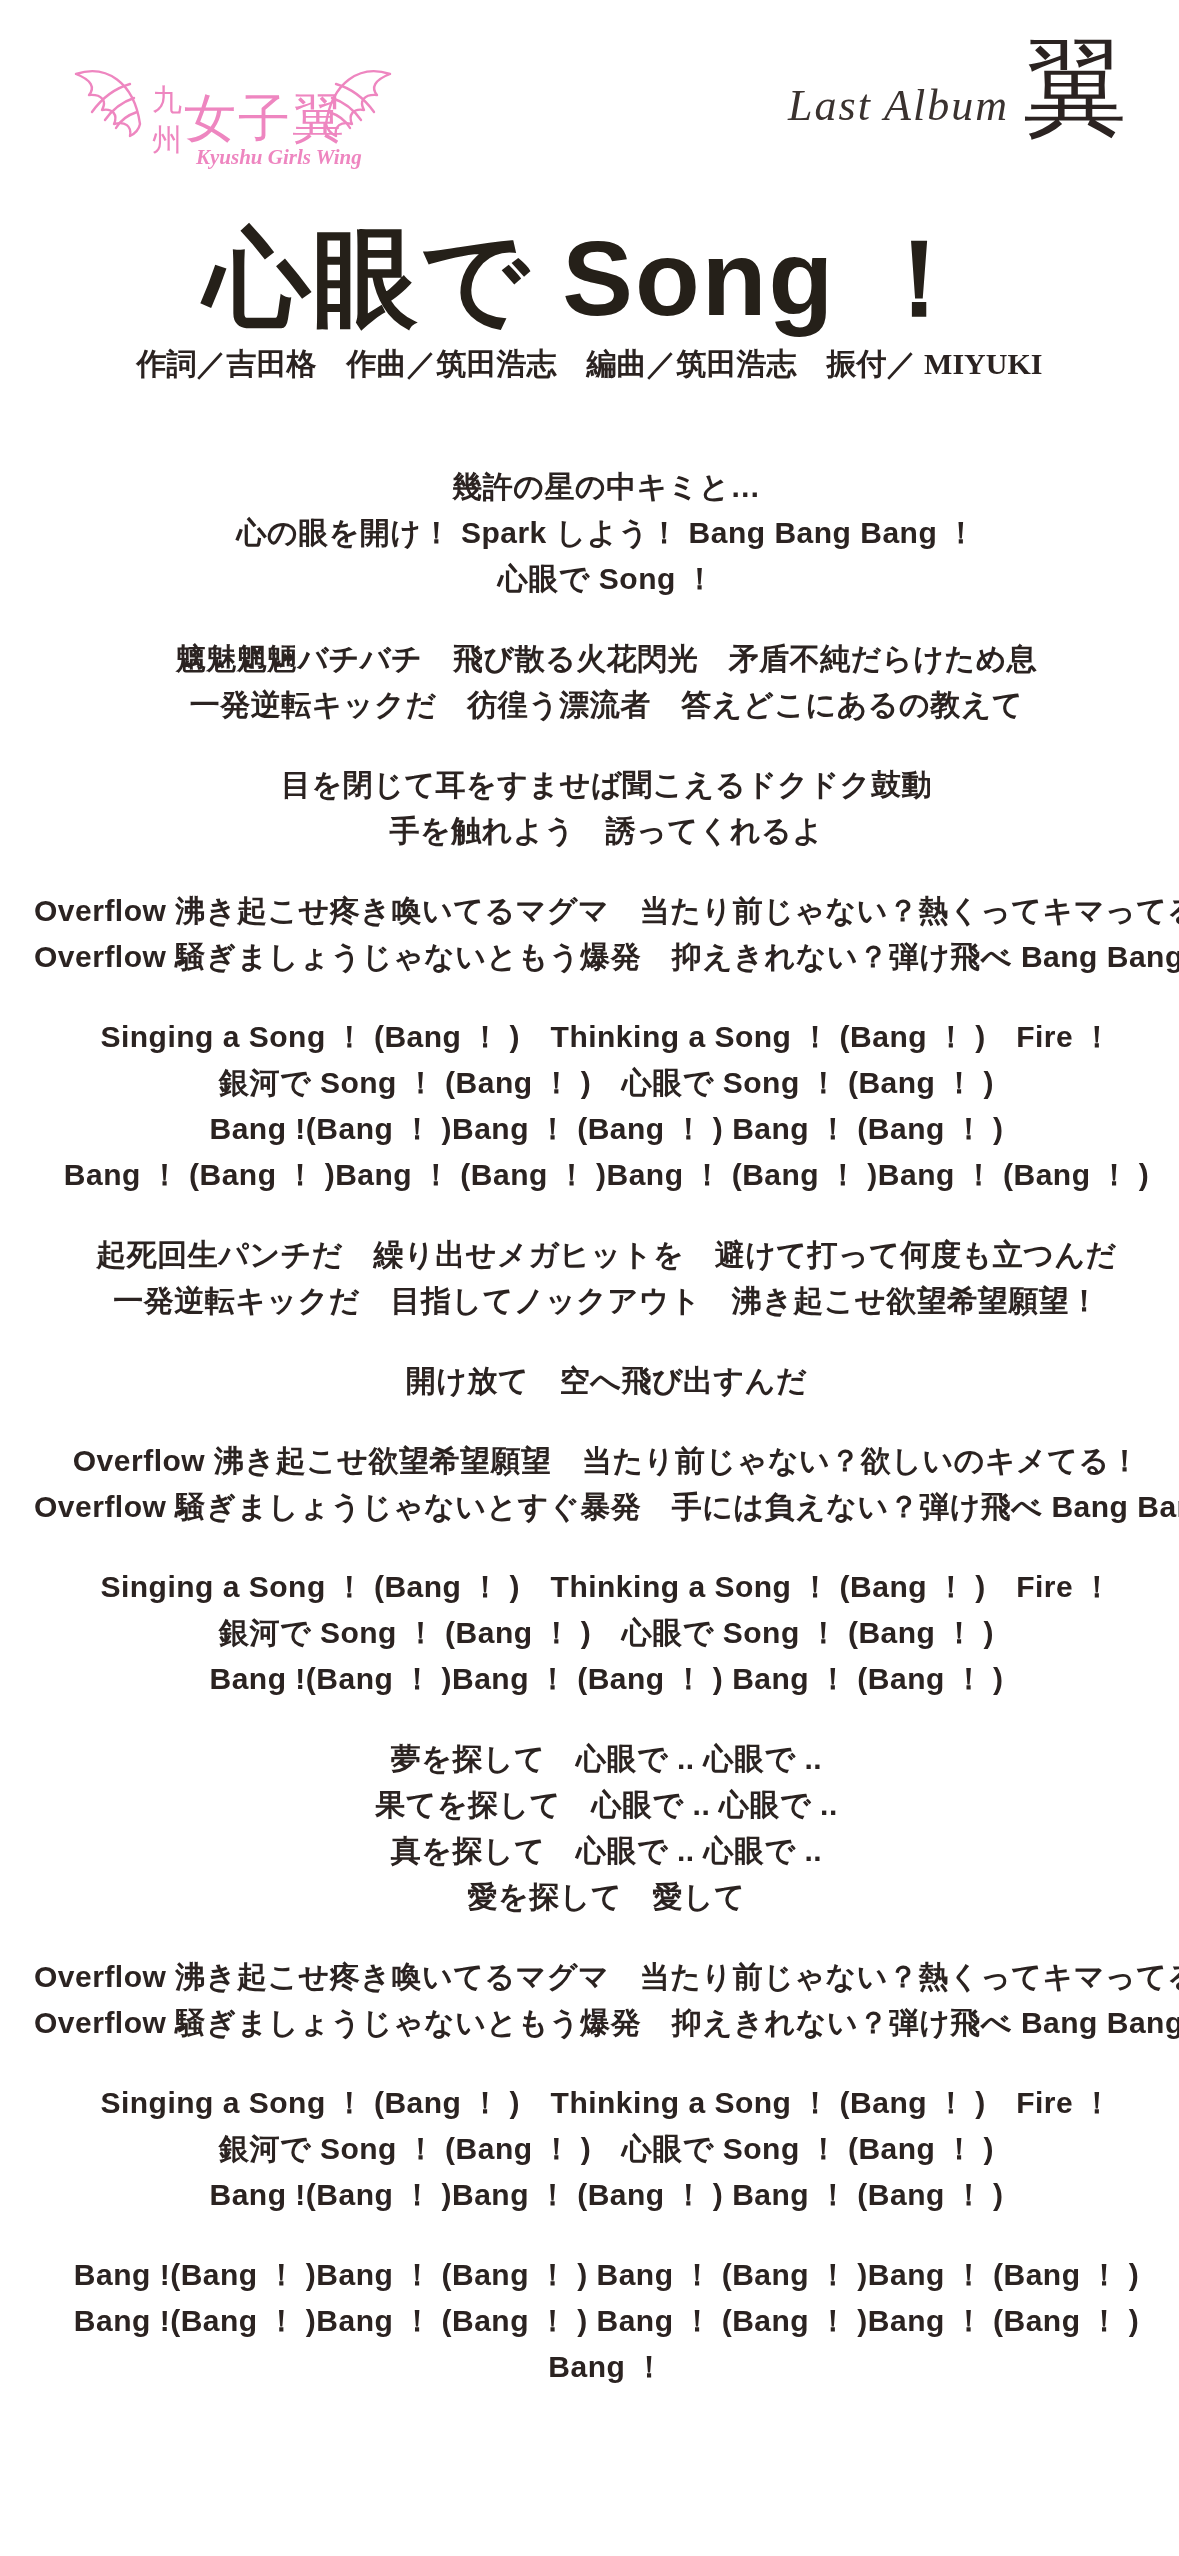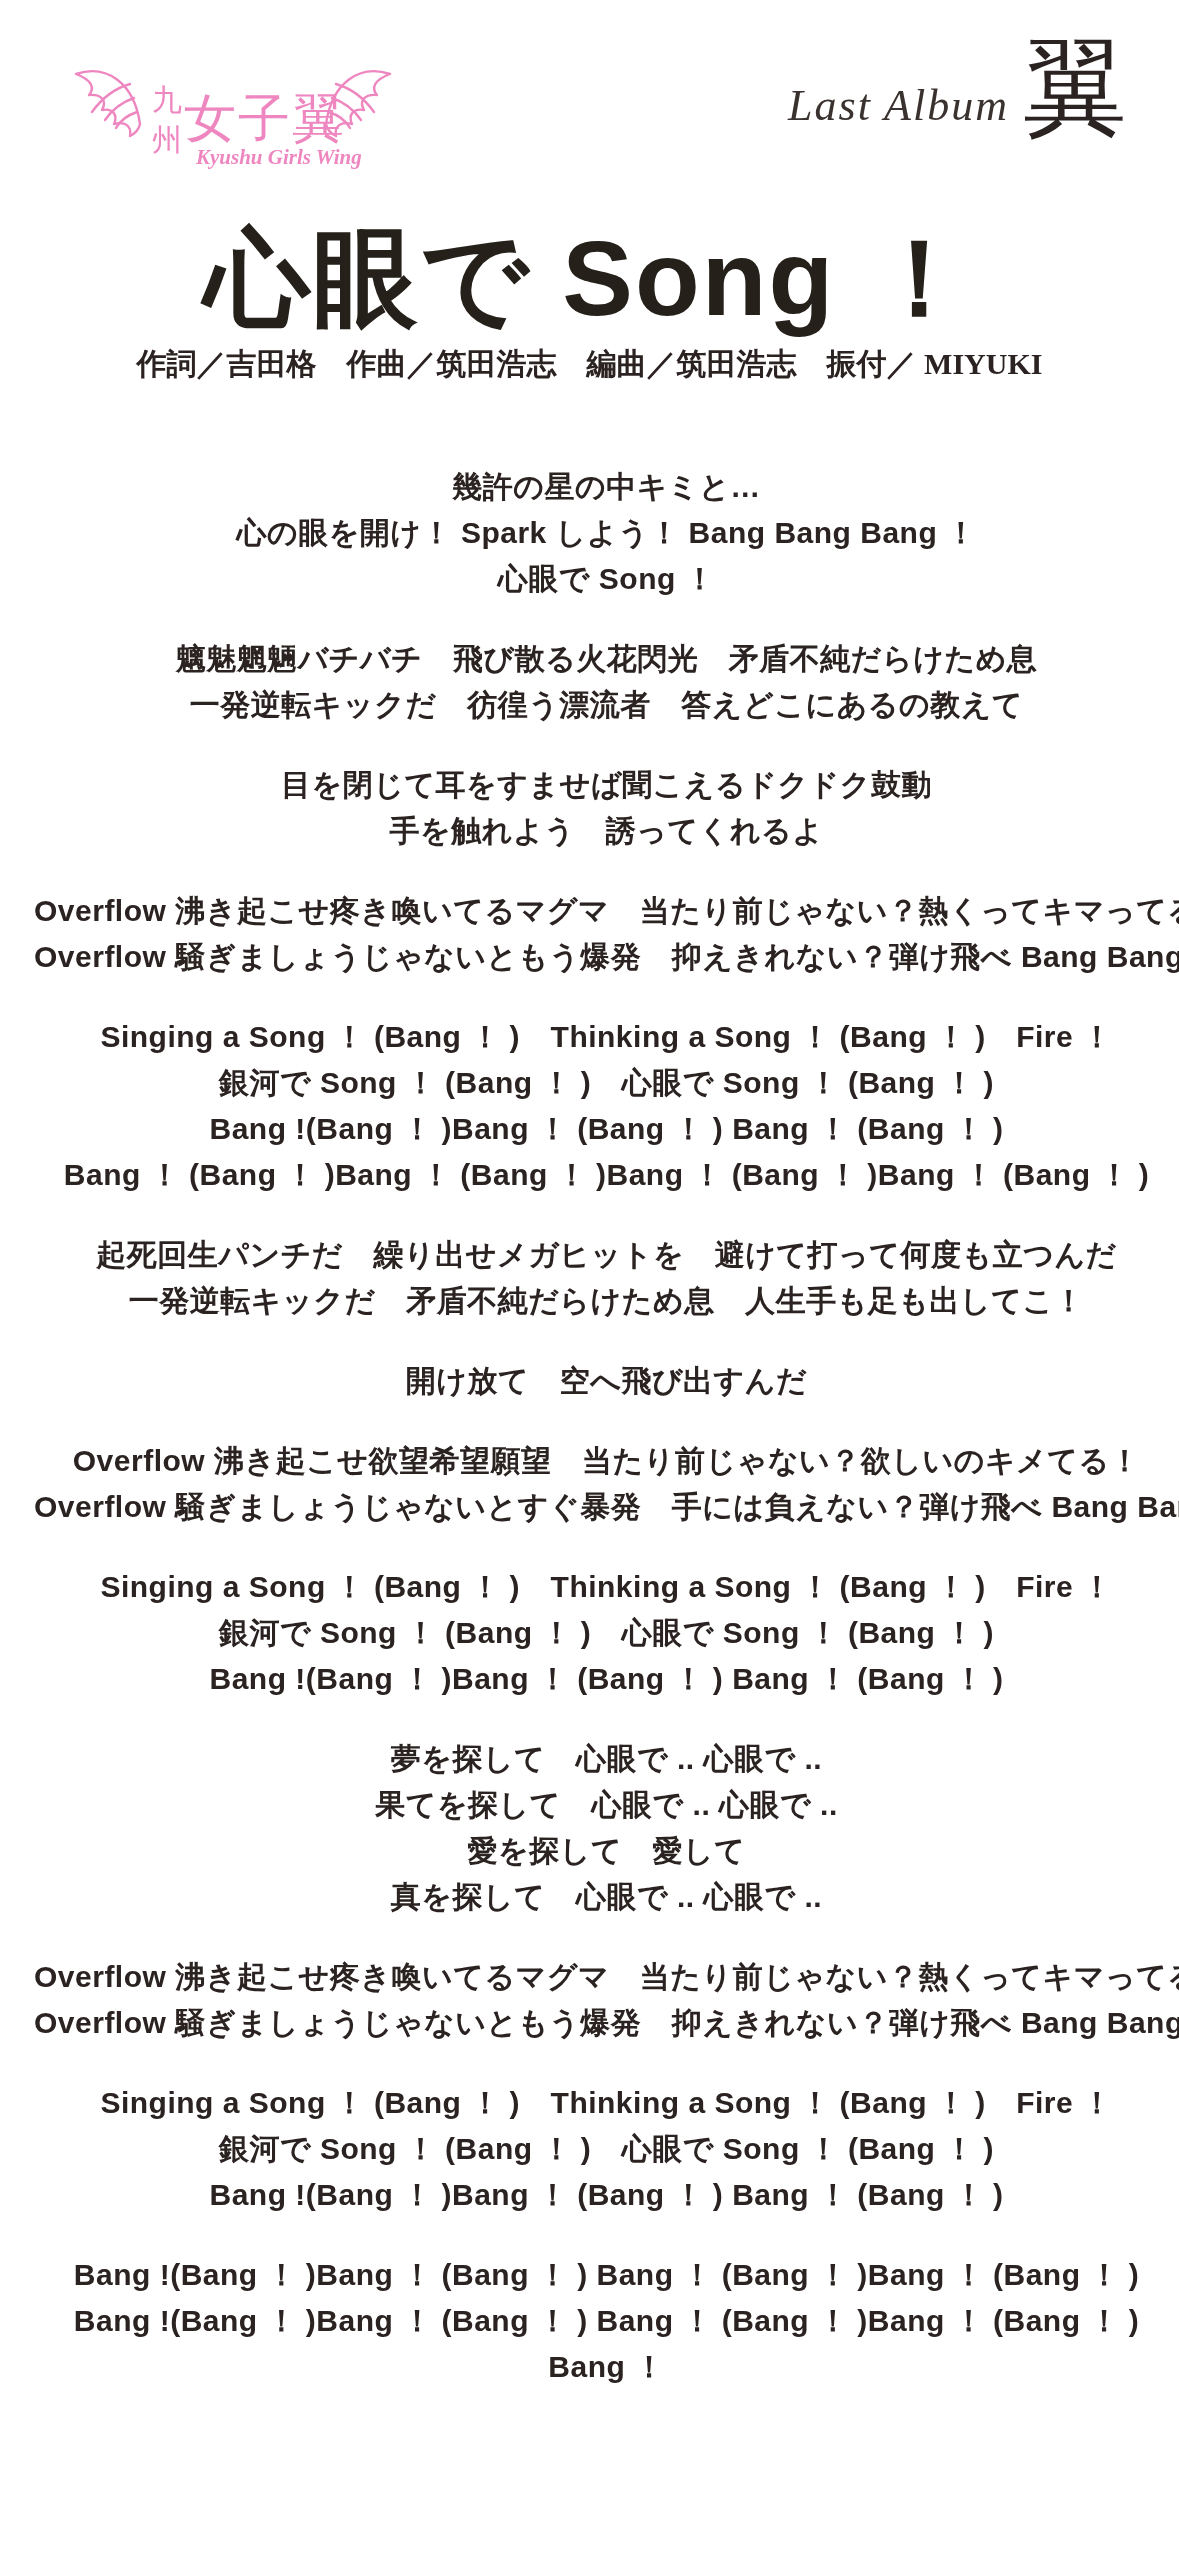--- a/index.html
+++ b/index.html
@@ -127,39 +127,39 @@
         <div class="line">Overflow 騒ぎましょうじゃないともう爆発　抑えきれない？弾け飛べ Bang Bang Bang ！</div>
       </div>
       <div class="stanza">
         <div class="line">Singing a Song ！ (Bang ！ )　Thinking a Song ！ (Bang ！ )　Fire ！</div>
         <div class="line">銀河で Song ！ (Bang ！ )　心眼で Song ！ (Bang ！ )</div>
         <div class="line">Bang !(Bang ！ )Bang ！ (Bang ！ ) Bang ！ (Bang ！ )</div>
         <div class="line">Bang ！ (Bang ！ )Bang ！ (Bang ！ )Bang ！ (Bang ！ )Bang ！ (Bang ！ )</div>
       </div>
       <div class="stanza">
         <div class="line">起死回生パンチだ　繰り出せメガヒットを　避けて打って何度も立つんだ</div>
-        <div class="line">一発逆転キックだ　矛盾不純だらけため息　人生手も足も出してこ！</div>
+        <div class="line">一発逆転キックだ　目指してノックアウト　沸き起こせ欲望希望願望！</div>
       </div>
       <div class="stanza">
         <div class="line">開け放て　空へ飛び出すんだ</div>
       </div>
       <div class="stanza">
         <div class="line">Overflow 沸き起こせ欲望希望願望　当たり前じゃない？欲しいのキメてる！</div>
         <div class="line">Overflow 騒ぎましょうじゃないとすぐ暴発　手には負えない？弾け飛べ Bang Bang Bang ！</div>
       </div>
       <div class="stanza">
         <div class="line">Singing a Song ！ (Bang ！ )　Thinking a Song ！ (Bang ！ )　Fire ！</div>
         <div class="line">銀河で Song ！ (Bang ！ )　心眼で Song ！ (Bang ！ )</div>
         <div class="line">Bang !(Bang ！ )Bang ！ (Bang ！ ) Bang ！ (Bang ！ )</div>
       </div>
       <div class="stanza">
         <div class="line">夢を探して　心眼で .. 心眼で ..</div>
         <div class="line">果てを探して　心眼で .. 心眼で ..</div>
+        <div class="line">真を探して　心眼で .. 心眼で ..</div>
         <div class="line">愛を探して　愛して</div>
-        <div class="line">真を探して　心眼で .. 心眼で ..</div>
       </div>
       <div class="stanza">
         <div class="line">Overflow 沸き起こせ疼き喚いてるマグマ　当たり前じゃない？熱くってキマってる！</div>
         <div class="line">Overflow 騒ぎましょうじゃないともう爆発　抑えきれない？弾け飛べ Bang Bang Bang ！</div>
       </div>
       <div class="stanza">
         <div class="line">Singing a Song ！ (Bang ！ )　Thinking a Song ！ (Bang ！ )　Fire ！</div>
         <div class="line">銀河で Song ！ (Bang ！ )　心眼で Song ！ (Bang ！ )</div>
         <div class="line">Bang !(Bang ！ )Bang ！ (Bang ！ ) Bang ！ (Bang ！ )</div>
       </div>

